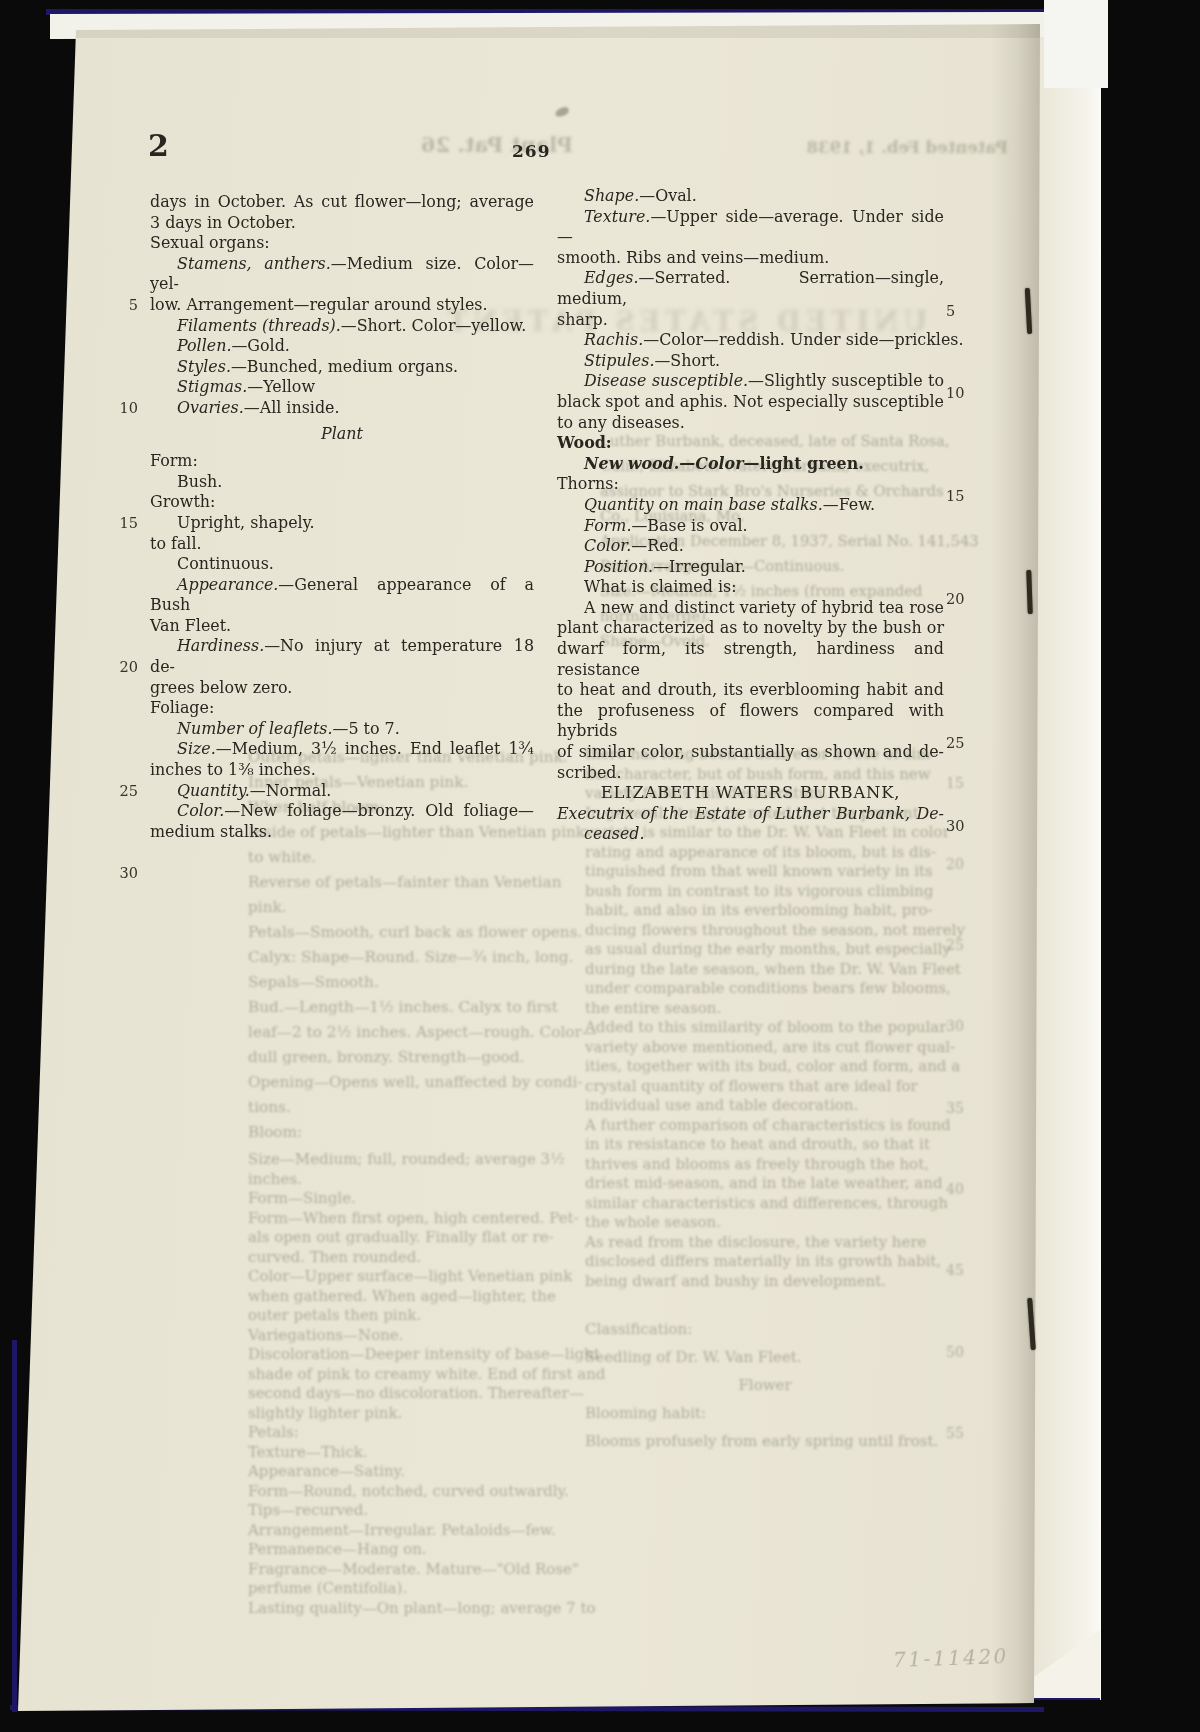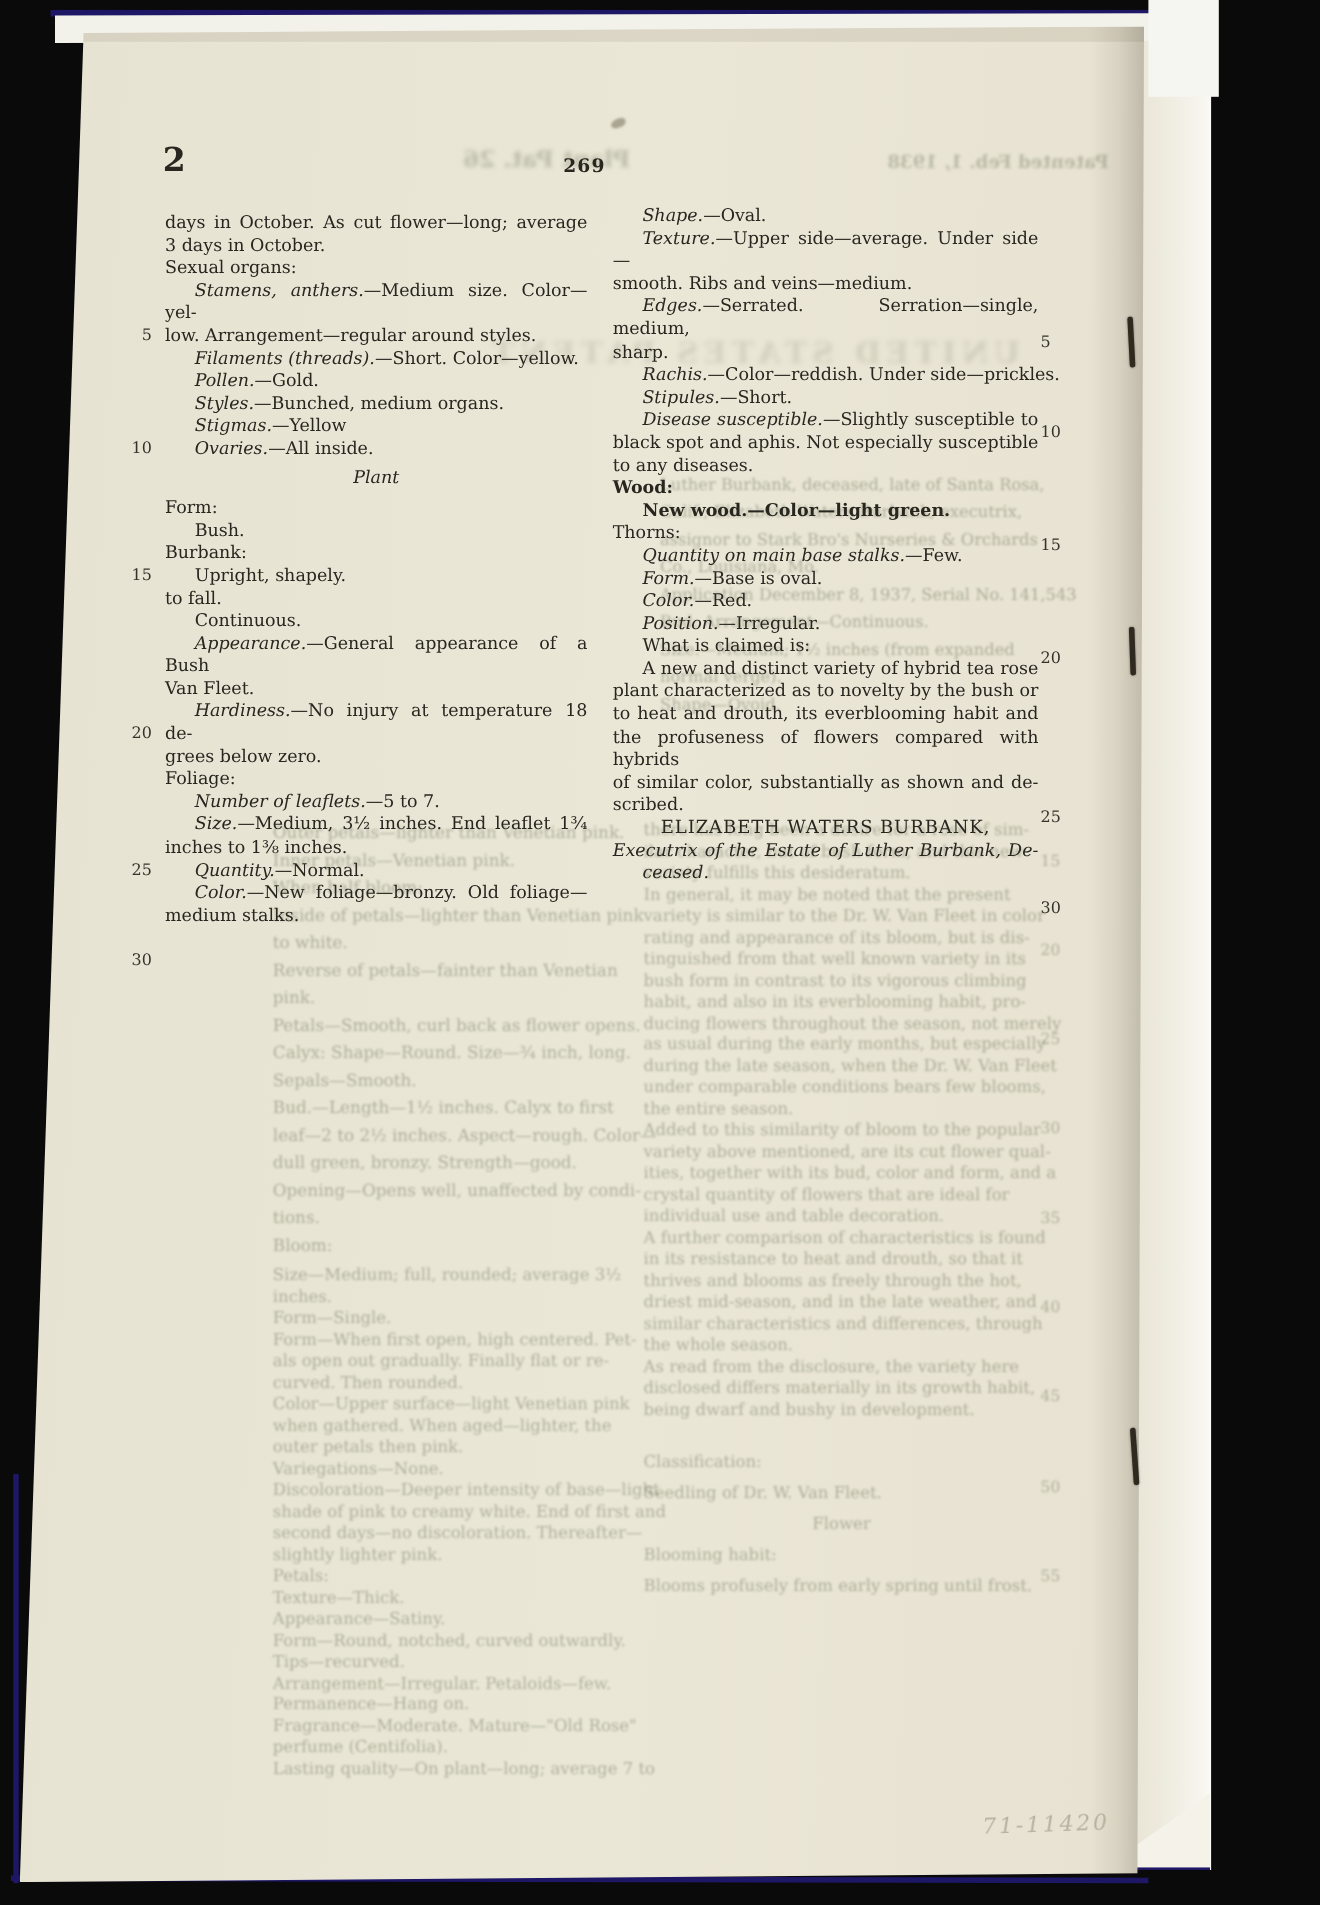--- a/index.html
+++ b/index.html
@@ -31,21 +31,21 @@
   #folio{left:512px;top:141px;font-size:17px;font-weight:bold;letter-spacing:1px;}
   .col{position:absolute;overflow:visible;}
   #colL{left:150px;top:192px;width:384px;}
   #colR{left:557px;top:186px;width:387px;}
   .tl{font-size:15.9px;line-height:20.6px;white-space:nowrap;}
   .tl.just{white-space:normal;text-align:justify;text-align-last:justify;}
   .tl.ind{text-indent:27px;}
   .tl.plant{text-align:center;text-indent:0;padding:5px 0 7px;}
   .tl.sig{text-align:center;letter-spacing:.8px;font-size:16.4px;white-space:nowrap;}
   .s-n{font-style:normal;} .s-i{font-style:italic;}
-  .s-b{font-weight:bold;} .s-bi{font-weight:bold;}
+  .s-b{font-weight:bold;} .s-bi{font-weight:bold;font-style:italic;}
   .mnum{position:absolute;font-size:14.5px;color:#34322a;}
   .mnum.l{width:34px;text-align:right;}
   
   .ghost{position:absolute;color:rgba(116,122,97,.5);filter:blur(1.05px);font-size:15.3px;}
   .ghost .gl{line-height:19.5px;white-space:nowrap;}
   .gcenter{text-align:center;}
   .gmir{transform:scaleX(-1);color:rgba(118,124,99,.42);}
   #ghost-office{left:350px;top:306px;width:670px;font-size:27px;font-weight:bold;
     letter-spacing:5px;text-align:center;filter:blur(2.2px);opacity:.5;}
   #ghost-patented{left:738px;top:138px;width:270px;font-size:16.5px;font-weight:bold;filter:blur(1.5px);}
@@ -195,21 +195,21 @@
       <div class="tl just ind"><span class="s-i">Stamens, anthers.</span><span class="s-n">—Medium size.  Color—yel-</span></div>
       <div class="tl"><span class="s-n">low.  Arrangement—regular around styles.</span></div>
       <div class="tl ind"><span class="s-i">Filaments (threads).</span><span class="s-n">—Short.  Color—yellow.</span></div>
       <div class="tl ind"><span class="s-i">Pollen.</span><span class="s-n">—Gold.</span></div>
       <div class="tl ind"><span class="s-i">Styles.</span><span class="s-n">—Bunched, medium organs.</span></div>
       <div class="tl ind"><span class="s-i">Stigmas.</span><span class="s-n">—Yellow</span></div>
       <div class="tl ind"><span class="s-i">Ovaries.</span><span class="s-n">—All inside.</span></div>
       <div class="tl plant"><span class="s-i">Plant</span></div>
       <div class="tl"><span class="s-n">Form:</span></div>
       <div class="tl ind"><span class="s-n">Bush.</span></div>
-      <div class="tl"><span class="s-n">Burbank:</span></div>
+      <div class="tl"><span class="s-n">Growth:</span></div>
       <div class="tl ind"><span class="s-n">Upright, shapely.</span></div>
       <div class="tl"><span class="s-n">to fall.</span></div>
       <div class="tl ind"><span class="s-n">Continuous.</span></div>
       <div class="tl just ind"><span class="s-i">Appearance.</span><span class="s-n">—General appearance of a Bush</span></div>
       <div class="tl"><span class="s-n">Van Fleet.</span></div>
       <div class="tl just ind"><span class="s-i">Hardiness.</span><span class="s-n">—No injury at temperature 18 de-</span></div>
       <div class="tl"><span class="s-n">grees below zero.</span></div>
       <div class="tl"><span class="s-n">Foliage:</span></div>
       <div class="tl ind"><span class="s-i">Number of leaflets.</span><span class="s-n">—5 to 7.</span></div>
       <div class="tl just ind"><span class="s-i">Size.</span><span class="s-n">—Medium, 3½ inches.  End leaflet 1¾</span></div>
@@ -232,20 +232,21 @@
       <div class="tl"><span class="s-b">Wood:</span></div>
       <div class="tl ind"><span class="s-bi">New wood.—Color</span><span class="s-b">—light green.</span></div>
       <div class="tl"><span class="s-n">Thorns:</span></div>
       <div class="tl ind"><span class="s-i">Quantity on main base stalks.</span><span class="s-n">—Few.</span></div>
       <div class="tl ind"><span class="s-i">Form.</span><span class="s-n">—Base is oval.</span></div>
       <div class="tl ind"><span class="s-i">Color.</span><span class="s-n">—Red.</span></div>
       <div class="tl ind"><span class="s-i">Position.</span><span class="s-n">—Irregular.</span></div>
       <div class="tl ind"><span class="s-n">What is claimed is:</span></div>
       <div class="tl just ind"><span class="s-n">A new and distinct variety of hybrid tea rose</span></div>
       <div class="tl just"><span class="s-n">plant characterized as to novelty by the bush or</span></div>
+      <div class="tl just"><span class="s-n">dwarf form, its strength, hardiness and resistance</span></div>
       <div class="tl just"><span class="s-n">to heat and drouth, its everblooming habit and</span></div>
       <div class="tl just"><span class="s-n">the profuseness of flowers compared with hybrids</span></div>
       <div class="tl just"><span class="s-n">of similar color, substantially as shown and de-</span></div>
       <div class="tl"><span class="s-n">scribed.</span></div>
       <div class="tl sig"><span class="s-n">ELIZABETH WATERS BURBANK,</span></div>
       <div class="tl just"><span class="s-i">Executrix of the Estate of Luther Burbank, De-</span></div>
       <div class="tl ind"><span class="s-i">ceased.</span></div>
     </div>
   <div id="mnums">
       <span class="mnum l" style="top: 297px; left: 104px;">5</span>

